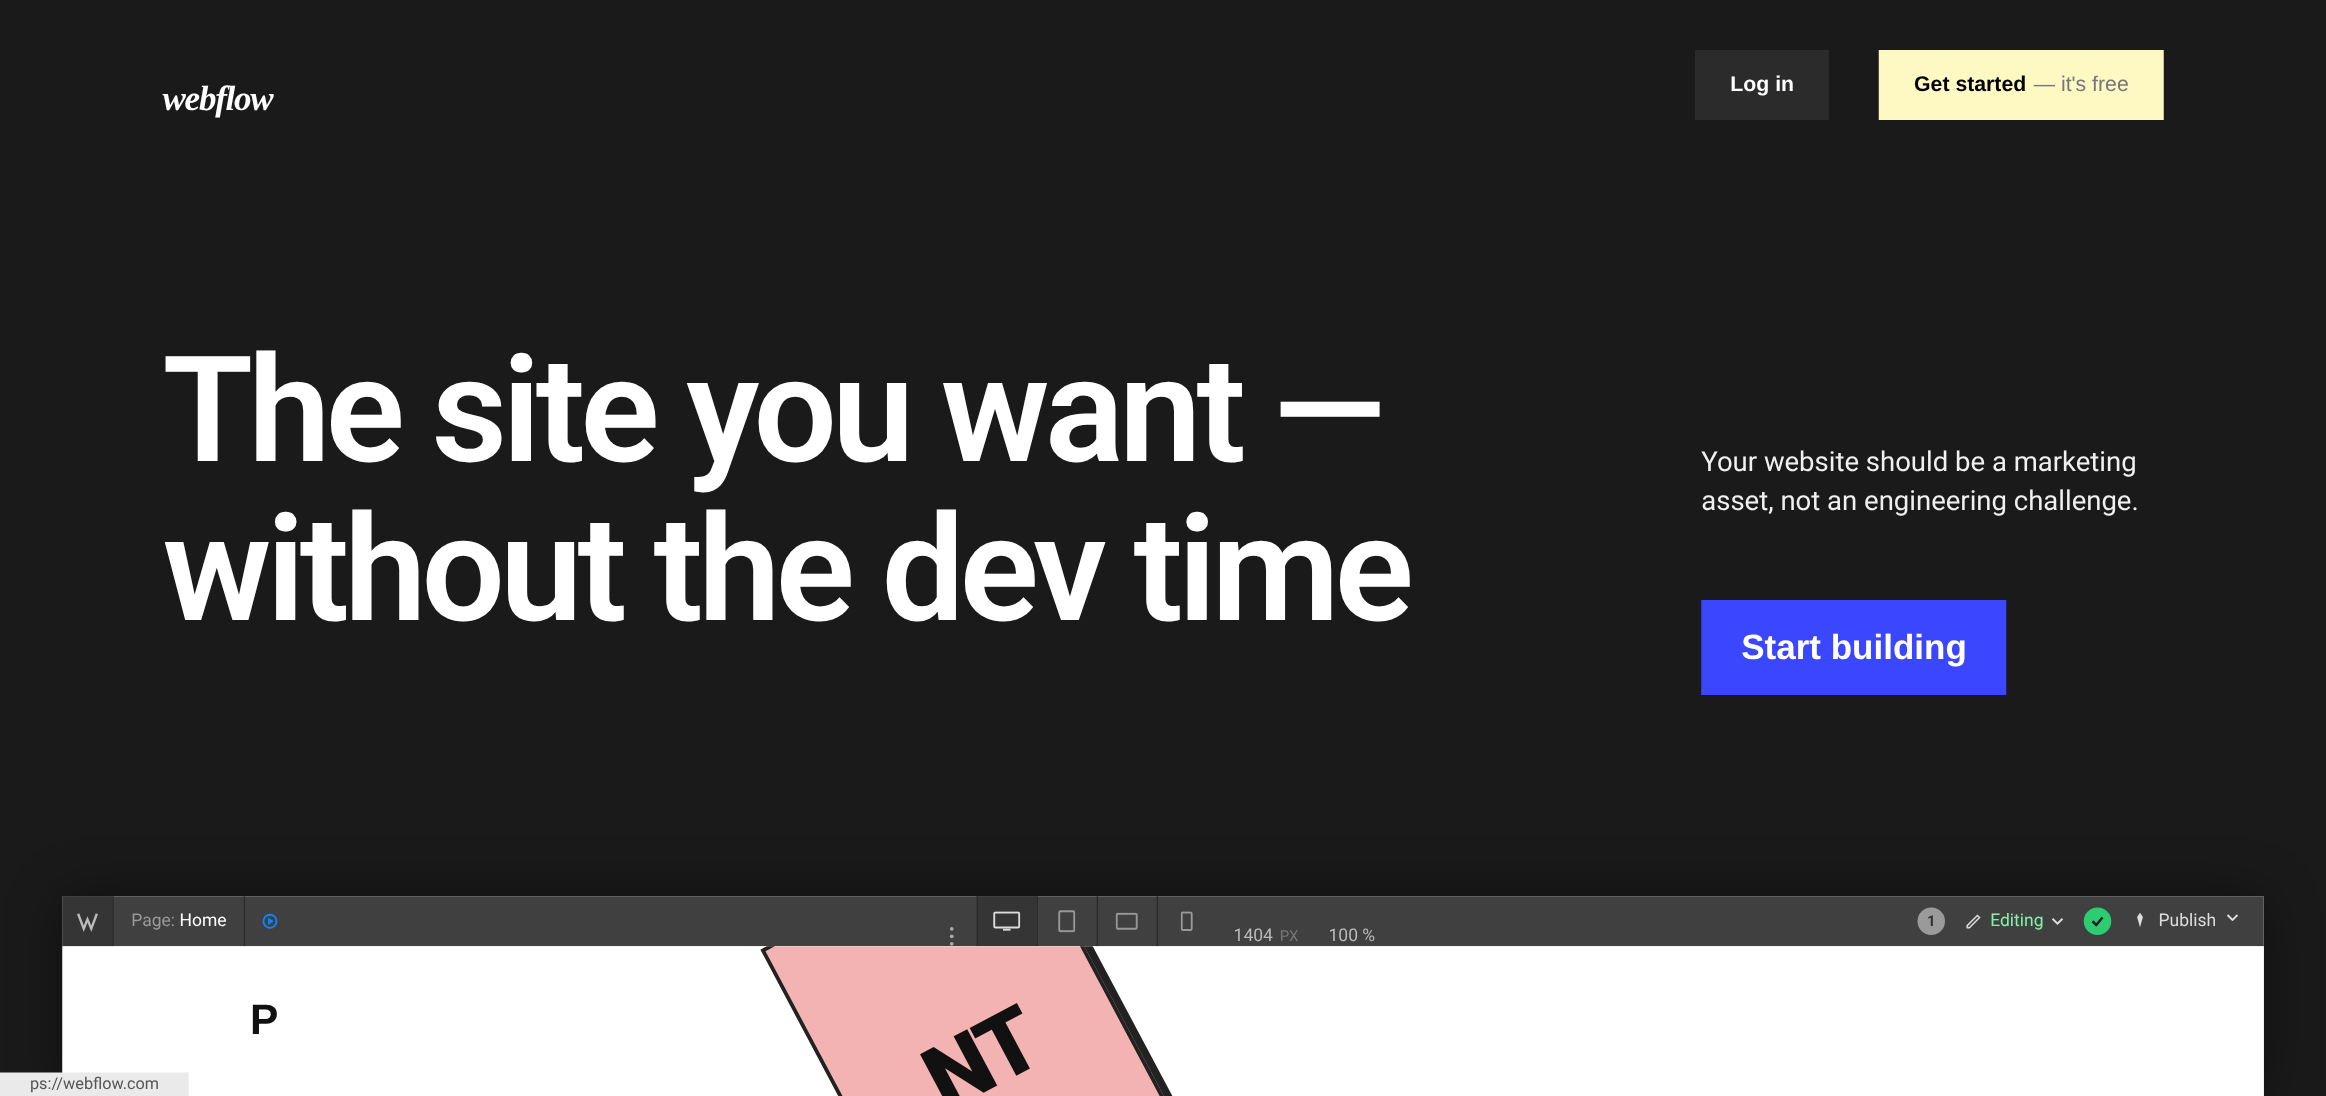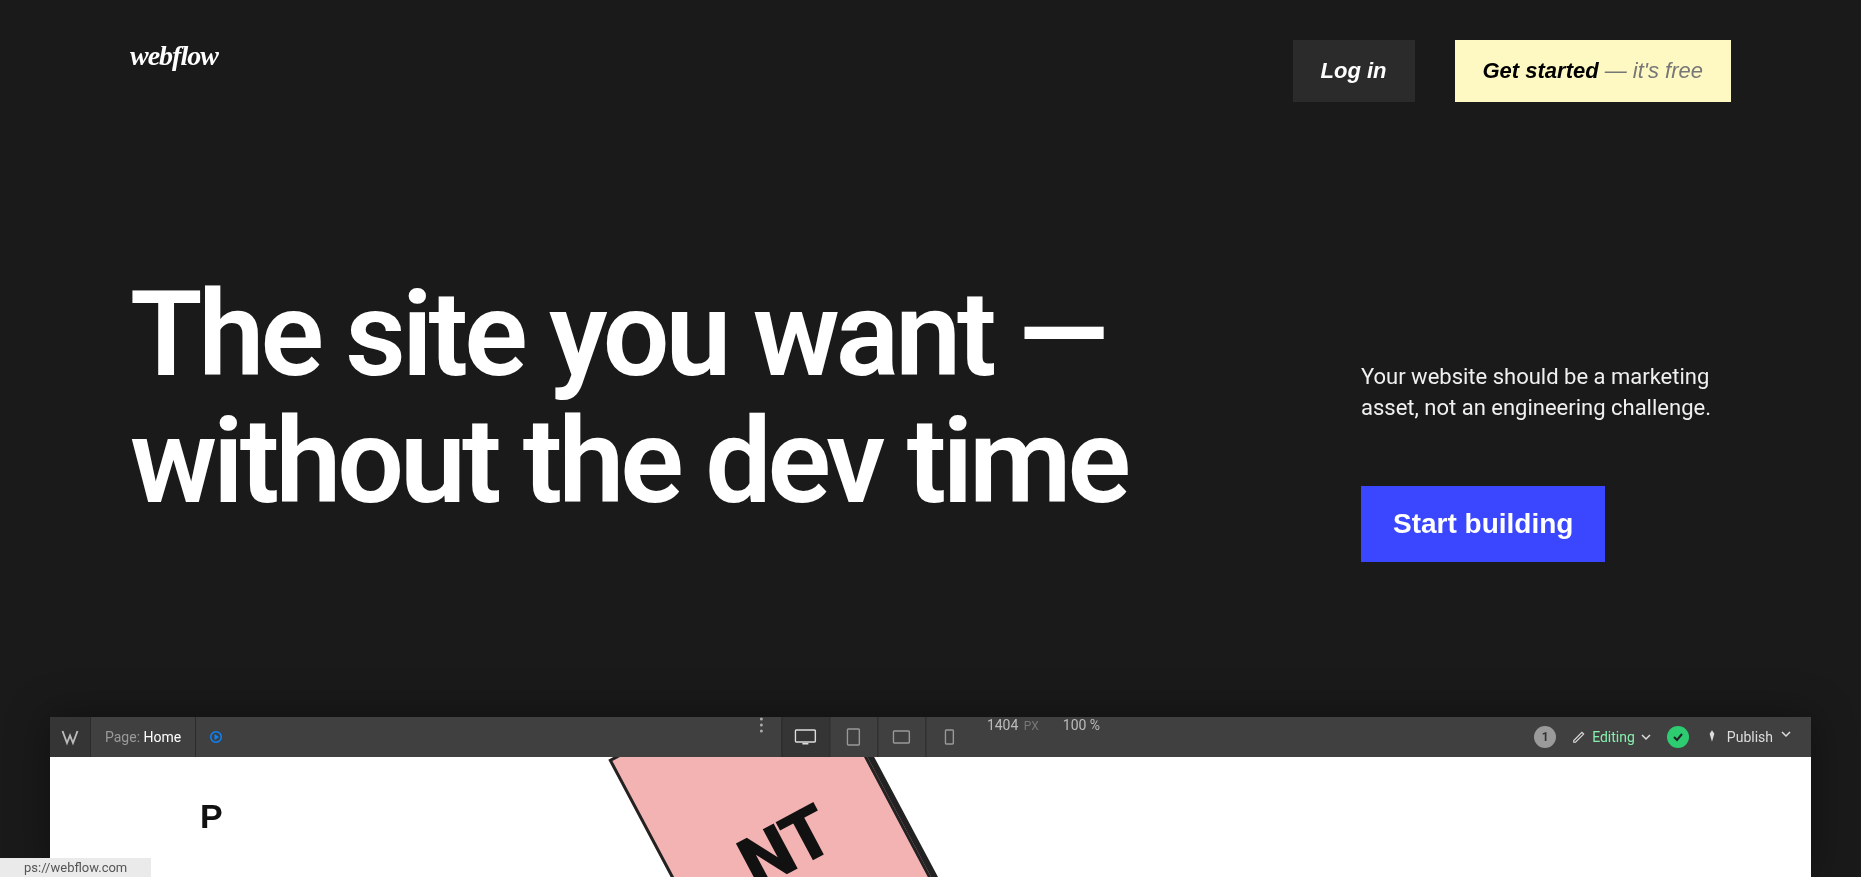--- a/index.html
+++ b/index.html
@@ -10,43 +10,42 @@
   width: 1861px;
   height: 877px;
   overflow: hidden;
   position: relative;
 }
 
 
 .header {
   display: flex;
   justify-content: space-between;
-  align-items: flex-start;
+  align-items: flex-end;
   padding: 40px 130px 0 130px;
 }
 .logo {
   font-family: Georgia, serif;
   font-style: italic;
   font-weight: bold;
   font-size: 28px;
   letter-spacing: -1px;
 }
 .nav-buttons {
   display: flex;
   gap: 20px;
 }
 .btn {
   padding: 18px 28px;
-  font-size: 22px;
+  font-size: 17px;
   font-weight: 600;
   border: none;
   cursor: pointer;
   display: inline-flex;
   align-items: center;
-  font-style: italic;
 }
 .btn-login {
   background: #2b2b2b;
   color: #fff;
 }
 .btn-getstarted {
   background: #fef9c3;
   color: #000;
   margin-left: 20px;
 }
@@ -127,21 +126,21 @@
   width: 40px;
   display: flex;
   justify-content: center;
   color: #0a84ff;
 }
 .tb-center {
   position: absolute;
   left: 50%;
   transform: translateX(-50%);
   display: flex;
-  align-items: flex-start;
+  align-items: flex-end;
   height: 100%;
 }
 .tb-device {
   width: 48px;
   height: 100%;
   display: flex;
   align-items: center;
   justify-content: center;
   border-left: 1px solid #2b2b2b;
 }

